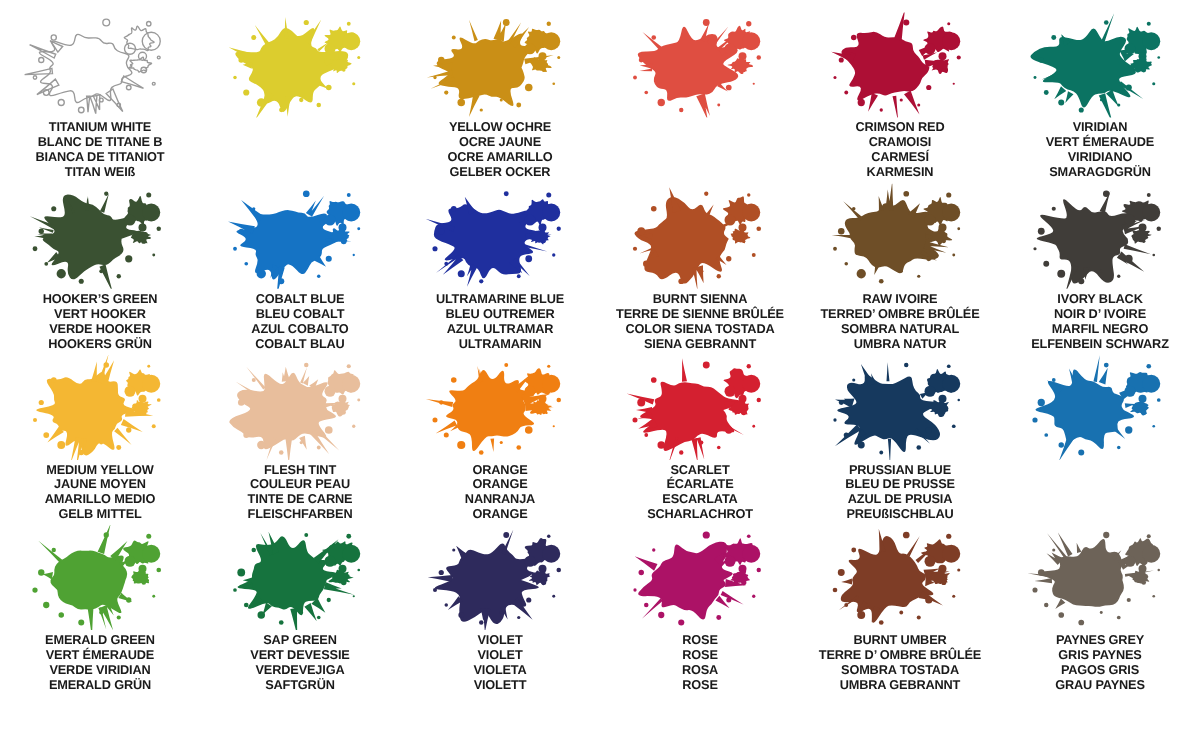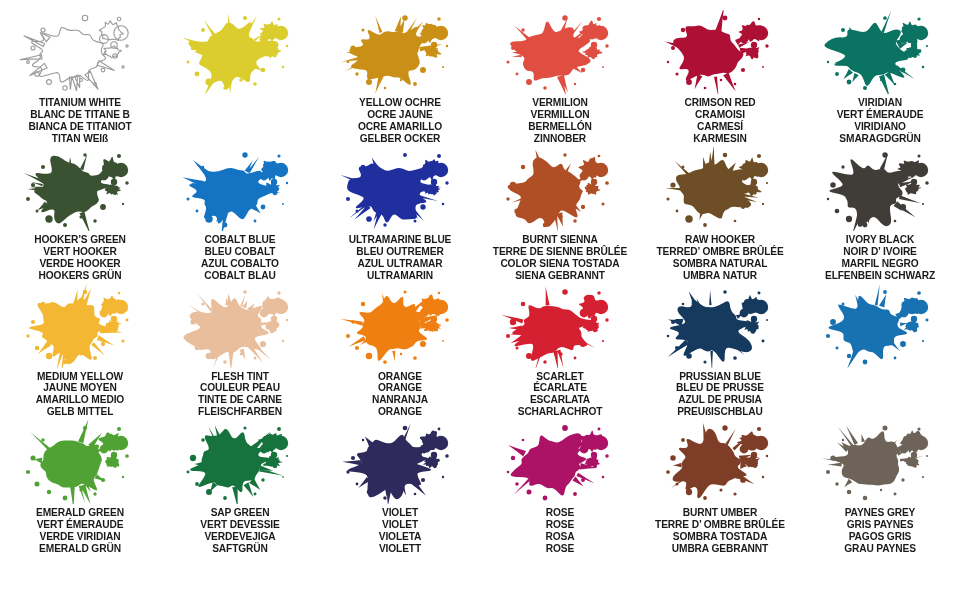--- a/index.html
+++ b/index.html
@@ -193,26 +193,20 @@
             <circle cx="84" cy="60" r="2.28"></circle>
             <circle cx="96" cy="46" r="1.78"></circle>
             <circle cx="108" cy="36" r="1.77"></circle>
             <circle cx="76" cy="74" r="1.17"></circle>
             <circle cx="18" cy="64" r="1.45"></circle>
             <circle cx="62" cy="70" r="1.46"></circle>
             <circle cx="104" cy="57" r="0.88"></circle>
           </g>
         </svg>
       </div>
-      <div class="name-block">
-        <span class="nm">VERMILION</span>
-        <span class="nm">VERMILLON</span>
-        <span class="nm">BERMELLÓN</span>
-        <span class="nm">ZINNOBER</span>
-      </div>
     </div>
     <div class="swatch-cell">
       <div class="splat-wrap">
         <svg viewBox="0 0 122 84" xmlns="http://www.w3.org/2000/svg" aria-hidden="true">
           <g fill="#ad0f35">
             <path d="M84.6,44.0 Q84.6,44.0 83.9,46.3 Q83.1,48.5 80.8,50.3 Q78.6,52.0 78.0,54.2 Q77.5,56.3 76.1,58.2 Q74.7,60.1 72.8,61.8 Q70.9,63.5 67.4,63.1 Q63.9,62.6 61.5,63.2 Q59.2,63.7 56.8,63.9 Q54.4,64.2 51.8,65.6 Q49.3,67.1 46.9,65.8 Q44.5,64.5 41.6,64.8 Q38.6,65.1 31.4,68.9 Q24.2,72.8 28.2,65.4 Q32.3,58.1 25.4,59.1 Q18.5,60.2 21.2,56.4 Q23.8,52.5 24.6,50.2 Q25.5,47.9 24.6,45.9 Q23.6,44.0 21.9,41.7 Q20.1,39.3 16.4,35.7 Q12.7,32.1 15.1,29.7 Q17.5,27.3 23.6,27.8 Q29.8,28.2 27.2,22.0 Q24.6,15.7 29.6,16.2 Q34.6,16.7 38.0,15.7 Q41.3,14.6 45.2,17.4 Q49.2,20.2 52.0,20.0 Q54.9,19.8 57.8,19.9 Q60.7,20.1 63.0,21.6 Q65.3,23.2 68.2,23.7 Q71.2,24.1 71.2,27.2 Q71.2,30.3 72.6,31.9 Q73.9,33.4 75.4,34.9 Q76.8,36.5 77.8,38.3 Q78.8,40.1 81.7,42.0 Z"></path>
             <path d=" M62.3,22.5 Q63.4,9.7 65.1,-3.0 Q60.9,9.1 56.1,20.9 Z M38.4,64.3 Q37.2,71.9 35.5,79.3 Q39.2,72.7 43.4,66.3 Z M81.6,44.3 Q88.1,41.4 94.6,39.1 Q87.7,38.7 80.8,37.7 Z M64.2,65.4 Q70.7,73.3 76.6,81.5 Q72.8,72.1 69.5,62.3 Z M24.7,34.4 Q15.2,33.2 5.9,31.4 Q14.5,35.5 23.0,40.1 Z M55.0,67.0 Q57.5,77.6 59.7,88.3 Q58.7,77.4 58.0,66.5 Z M80.2,37.7 Q85.4,34.6 90.8,31.7 Q85.0,33.2 79.0,34.4 Z M78.7,34.7 Q85.7,28.4 92.9,22.7 Q84.6,26.6 76.0,30.0 Z M25.8,33.2 Q20.7,31.7 15.7,29.9 Q20.2,32.7 24.6,35.7 Z"></path>
             <path d="M100.6,22.0 Q100.6,22.0 102.6,23.0 Q104.6,24.0 102.6,24.4 Q100.7,24.9 100.5,25.6 Q100.4,26.4 99.8,27.0 Q99.2,27.6 100.1,29.9 Q101.1,32.2 98.5,30.4 Q95.9,28.6 95.2,29.1 Q94.6,29.7 93.8,30.3 Q93.0,31.0 91.9,31.5 Q90.9,32.1 90.3,30.6 Q89.6,29.1 88.7,29.1 Q87.8,29.1 87.4,28.3 Q87.0,27.6 84.6,28.6 Q82.1,29.6 83.0,28.0 Q83.9,26.3 83.3,25.7 Q82.7,25.0 82.9,24.2 Q83.0,23.4 80.7,22.7 Q78.4,22.0 80.7,21.3 Q83.0,20.6 83.3,19.9 Q83.7,19.3 83.6,18.4 Q83.6,17.6 82.9,16.0 Q82.3,14.5 84.7,15.5 Q87.1,16.5 87.3,15.4 Q87.5,14.3 88.6,14.8 Q89.7,15.3 90.5,14.8 Q91.2,14.4 92.2,13.0 Q93.1,11.6 94.4,11.3 Q95.7,10.9 95.9,12.9 Q96.2,14.9 96.9,15.2 Q97.7,15.6 99.4,15.3 Q101.0,15.0 102.2,15.5 Q103.5,16.0 102.5,17.4 Q101.5,18.9 103.8,19.3 Q106.1,19.8 103.4,20.9 Z"></path>
             <circle cx="102.0" cy="23.0" r="7.2"></circle>
             <circle cx="85.0" cy="29.0" r="4.4"></circle>
@@ -439,21 +433,21 @@
             <circle cx="96" cy="46" r="1.63"></circle>
             <circle cx="108" cy="36" r="1.12"></circle>
             <circle cx="76" cy="74" r="1.30"></circle>
             <circle cx="18" cy="64" r="1.41"></circle>
             <circle cx="62" cy="70" r="1.24"></circle>
             <circle cx="104" cy="57" r="1.15"></circle>
           </g>
         </svg>
       </div>
       <div class="name-block">
-        <span class="nm">RAW HOOKER</span>
+        <span class="nm">RAW IVOIRE</span>
         <span class="nm">TERRED’ OMBRE BRÛLÉE</span>
         <span class="nm">SOMBRA NATURAL</span>
         <span class="nm">UMBRA NATUR</span>
       </div>
     </div>
     <div class="swatch-cell">
       <div class="splat-wrap">
         <svg viewBox="0 0 122 84" xmlns="http://www.w3.org/2000/svg" aria-hidden="true">
           <g fill="#403d39">
             <path d="M83.2,44.0 Q83.2,44.0 83.5,46.3 Q83.8,48.7 80.0,50.0 Q76.2,51.3 77.1,53.9 Q77.9,56.6 74.6,57.1 Q71.2,57.7 71.0,60.6 Q70.8,63.5 71.9,70.3 Q73.1,77.1 69.2,78.8 Q65.3,80.6 60.1,74.1 Q54.8,67.6 51.5,71.6 Q48.2,75.7 43.2,78.9 Q38.1,82.2 38.2,73.8 Q38.3,65.4 37.2,62.9 Q36.1,60.4 32.2,60.6 Q28.3,60.9 28.7,58.0 Q29.0,55.1 28.0,53.3 Q27.0,51.6 26.2,49.7 Q25.5,47.9 15.6,45.9 Q5.7,44.0 14.6,41.9 Q23.6,39.9 23.6,37.6 Q23.6,35.4 16.2,29.2 Q8.8,23.1 19.2,25.6 Q29.7,28.1 32.9,27.8 Q36.1,27.5 32.6,17.8 Q29.0,8.0 36.8,15.7 Q44.5,23.5 46.7,20.2 Q48.8,16.9 51.6,20.2 Q54.4,23.5 57.2,22.9 Q59.9,22.3 63.1,22.0 Q66.2,21.7 67.4,24.3 Q68.5,26.9 75.2,24.8 Q81.9,22.7 85.4,24.4 Q88.9,26.2 83.9,31.0 Q78.9,35.9 79.2,37.9 Q79.6,40.0 81.4,42.0 Z"></path>

